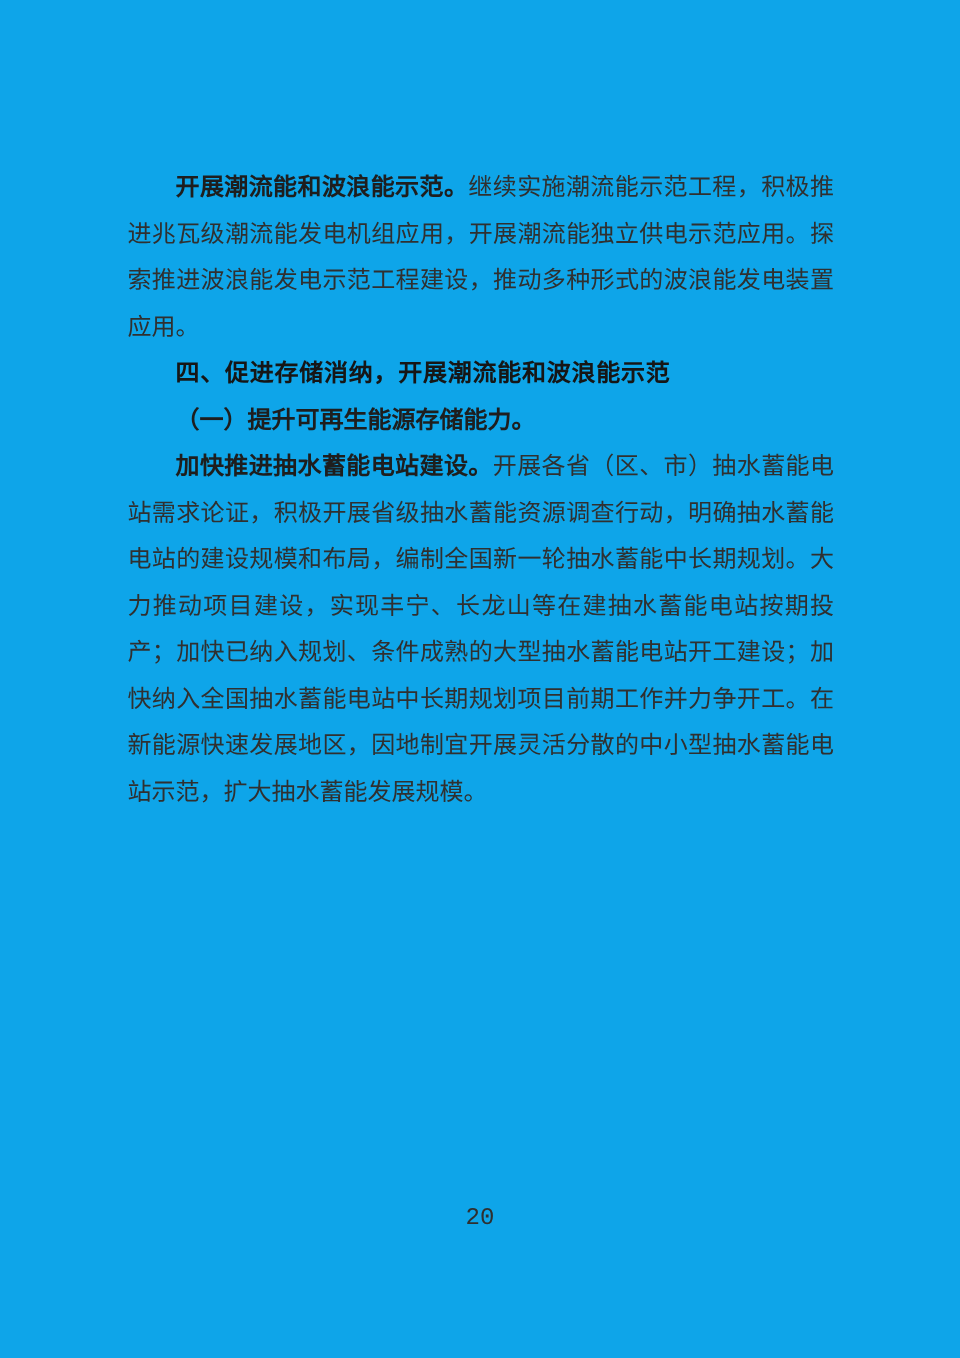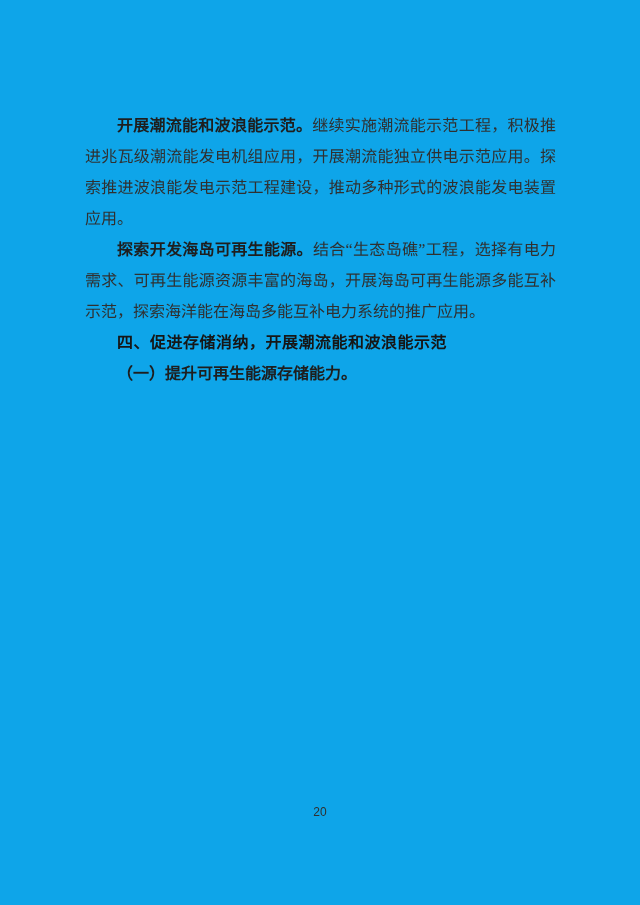--- a/index.html
+++ b/index.html
@@ -45,30 +45,30 @@
   .para-subheading span {
     font-weight: 700;
     color: #1e1e1e;
   }
   .page-number {
     position: absolute;
     left: 0;
     right: 0;
     top: 801px;
     text-align: center;
-    font-size: 12px;
+    font-size: 16px;
     line-height: 22px;
     color: #2f2f2f;
-    font-family: Liberation Sans, sans-serif;
+    font-family: Liberation Mono, monospace;
   }
 </style>
 </head>
 <body>
 
 <div class="page">
   <div class="doc-text" id="doc-text">
       <p class="para-body"><span class="seg-em">开展潮流能和波浪能示范。</span><span>继续实施潮流能示范工程，积极推进兆瓦级潮流能发电机组应用，开展潮流能独立供电示范应用。探索推进波浪能发电示范工程建设，推动多种形式的波浪能发电装置应用。</span></p>
-      <p class="para-body"><span class="seg-em">探索开发海岛可再生能源。</span><span>结合“生态岛礁”工程，选择有电力需求、可再生能源资源丰富的海岛，开展海岛可再生能源多能互补示范，探索海洋能在海岛多能互补电力系统的推广应用。</span></p>
       <p class="para-heading"><span class="seg-em">四、促进存储消纳，开展潮流能和波浪能示范</span></p>
       <p class="para-subheading"><span class="seg-em">（一）提升可再生能源存储能力。</span></p>
+      <p class="para-body"><span class="seg-em">加快推进抽水蓄能电站建设。</span><span>开展各省（区、市）抽水蓄能电站需求论证，积极开展省级抽水蓄能资源调查行动，明确抽水蓄能电站的建设规模和布局，编制全国新一轮抽水蓄能中长期规划。大力推动项目建设，实现丰宁、长龙山等在建抽水蓄能电站按期投产；加快已纳入规划、条件成熟的大型抽水蓄能电站开工建设；加快纳入全国抽水蓄能电站中长期规划项目前期工作并力争开工。在新能源快速发展地区，因地制宜开展灵活分散的中小型抽水蓄能电站示范，扩大抽水蓄能发展规模。</span></p>
     </div>
   <div class="page-number">20</div>
 </div>
 
 </body></html>

